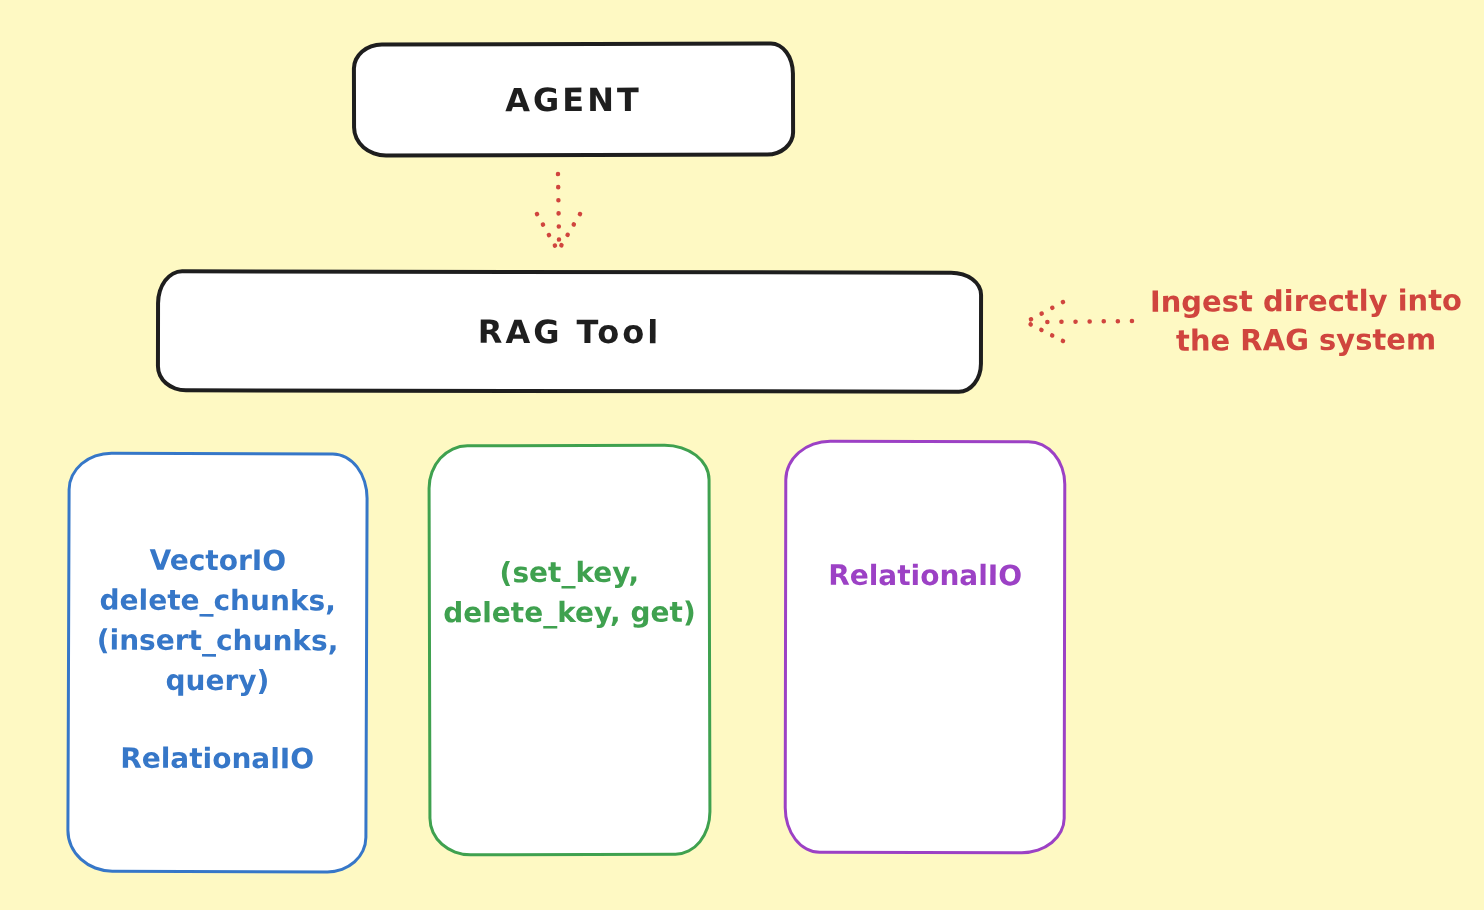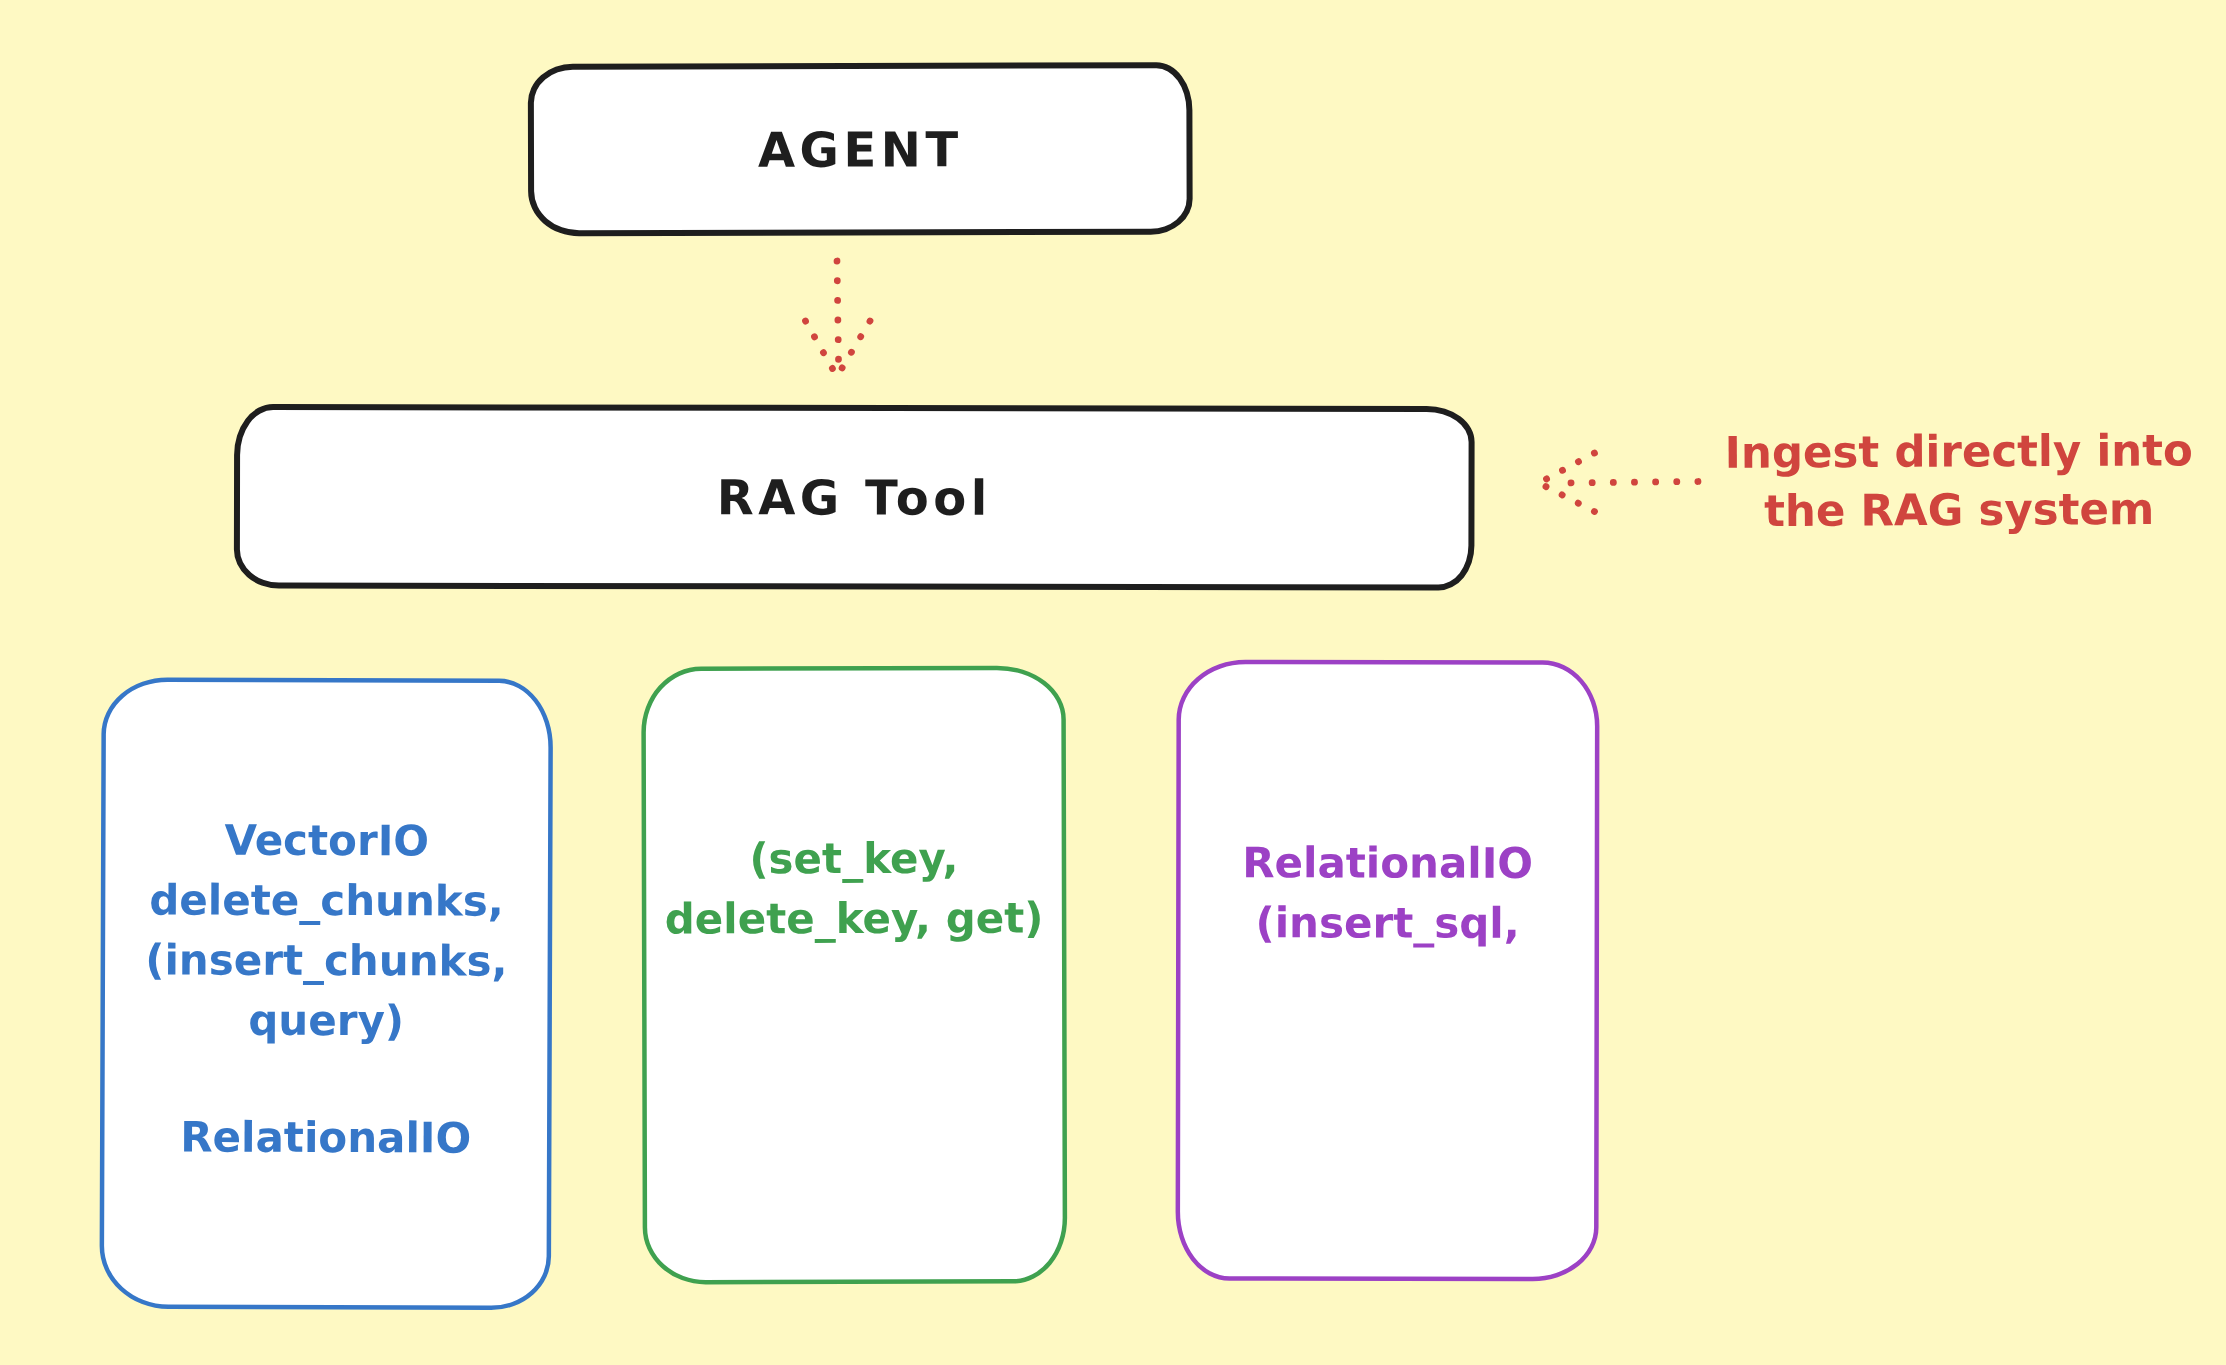--- a/index.html
+++ b/index.html
@@ -124,16 +124,15 @@
     <div class="store-footer">RelationalIO</div>
   </div>
 
   <div class="sketch-box store-box keyvalue-box">
     <div>(set_key,</div>
     <div>delete_key, get)</div>
   </div>
 
   <div class="sketch-box store-box relational-box">
     <div>RelationalIO</div>
-    <div>(insert_sql,</div>
   </div>
 
 </div>
 
 </body></html>

